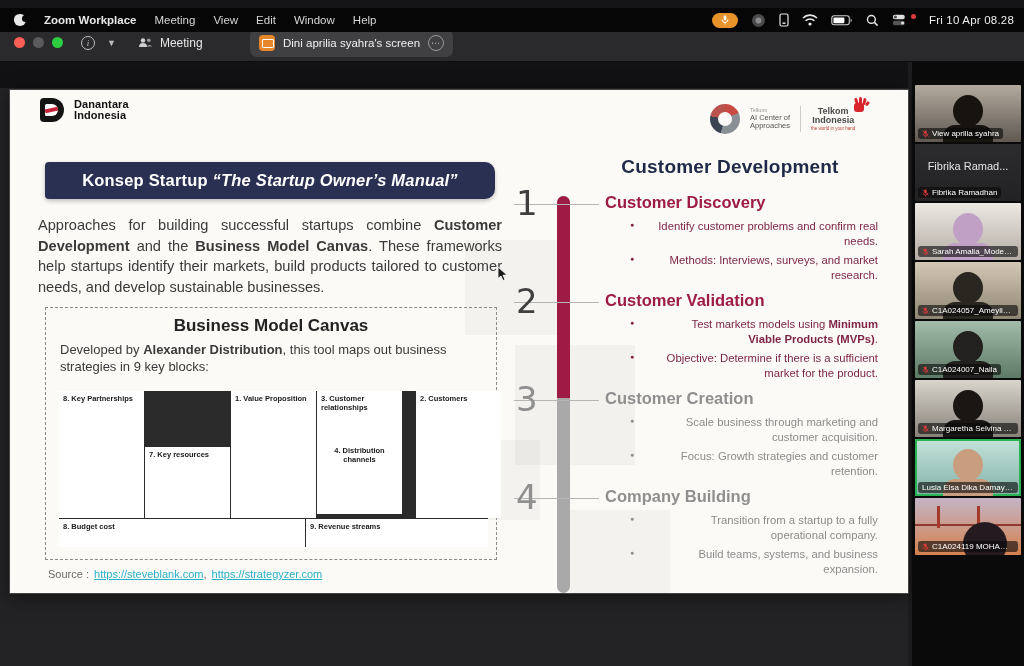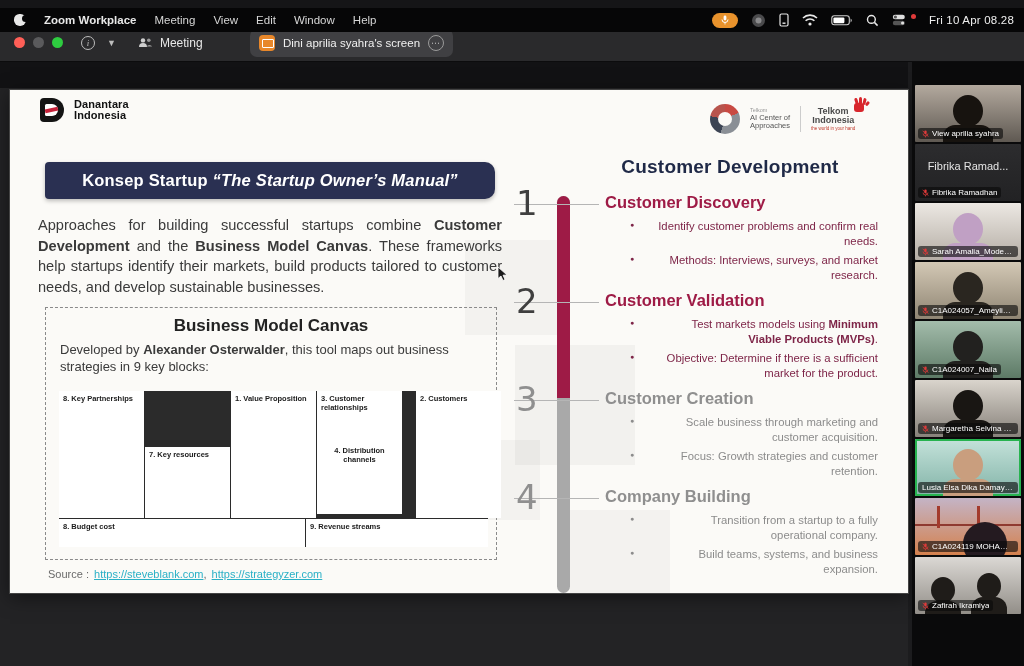--- a/index.html
+++ b/index.html
@@ -261,21 +261,21 @@
       <div class="banner">
         <div class="txt">
           <span>Konsep Startup </span><span class="it">“The Startup Owner’s Manual”</span>
         </div>
       </div>
 
       <div class="intro"><span>Approaches for building successful startups combine </span><b>Customer Development</b><span> and the </span><b>Business Model Canvas</b><span>. These frameworks help startups identify their markets, build products tailored to customer needs, and develop sustainable businesses.</span></div>
 
       <div class="bmc-box">
         <div class="bmc-title">Business Model Canvas</div>
-        <div class="bmc-desc"><span>Developed by </span><b>Alexander Osterwalder</b><span>, this tool maps out business strategies in 9 key blocks:</span></div>
+        <div class="bmc-desc"><span>Developed by </span><b>Alexander Distribution</b><span>, this tool maps out business strategies in 9 key blocks:</span></div>
         <div class="canvas">
           <div class="cell" style="left:0; top:0; width:85px; height:127px;">8. Key Partnerships</div>
           <div class="cell" style="left:86px; top:56px; width:85px; height:71px;">7. Key resources</div>
           <div class="cell" style="left:172px; top:0; width:85px; height:127px;">1. Value Proposition</div>
           <div class="cell" style="left:258px; top:0; width:85px; height:55px;">3. Customer relationships</div>
           <div class="cell" style="left:258px; top:52px; width:85px; height:71px;text-align:center;">4. Distribution channels</div>
           <div class="cell" style="left:357px; top:0; width:85px; height:127px;">2. Customers</div>
           <div class="cell" style="left:0; top:128px; width:246px; height:28px;">8. Budget cost</div>
           <div class="cell" style="left:247px; top:128px; width:182px; height:28px;">9. Revenue streams</div>
         </div>
@@ -429,31 +429,16 @@
             <div class="name-pill">
               <svg viewBox="0 0 8 9">
                 <rect x="2.7" y="0.4" width="2.6" height="4.4" rx="1.3" fill="#e03a3a"></rect>
                 <path d="M1.2 4 a2.8 2.8 0 0 0 5.6 0" stroke="#e03a3a" stroke-width="0.9" fill="none"></path>
                 <rect x="3.6" y="6.6" width="0.8" height="1.8" fill="#e03a3a"></rect>
                 <line x1="0.8" y1="0.8" x2="7.2" y2="7.6" stroke="#e03a3a" stroke-width="0.9"></line>
               </svg>
               <span>C1A024119 MOHAMMA...</span>
             </div>
           </div>
-          <div class="tile" style="background: linear-gradient(rgb(219, 216, 212) 0%, rgb(146, 142, 136) 100%);">
-            <div class="head" style="left: 16px; top: 20px; width: 24px; height: 26px; background: rgb(31, 28, 25);"></div>
-            <div class="shoulders" style="left: 10px; top: 44px; width: 36px; height: 18px; background: rgb(31, 28, 25);"></div>
-            <div class="head" style="left: 62px; top: 16px; width: 24px; height: 26px; background: rgb(31, 28, 25);"></div>
-            <div class="shoulders" style="left: 56px; top: 40px; width: 36px; height: 18px; background: rgb(31, 28, 25);"></div>
-            <div class="name-pill">
-              <svg viewBox="0 0 8 9">
-                <rect x="2.7" y="0.4" width="2.6" height="4.4" rx="1.3" fill="#e03a3a"></rect>
-                <path d="M1.2 4 a2.8 2.8 0 0 0 5.6 0" stroke="#e03a3a" stroke-width="0.9" fill="none"></path>
-                <rect x="3.6" y="6.6" width="0.8" height="1.8" fill="#e03a3a"></rect>
-                <line x1="0.8" y1="0.8" x2="7.2" y2="7.6" stroke="#e03a3a" stroke-width="0.9"></line>
-              </svg>
-              <span>Zafirah Ikramiya</span>
-            </div>
-          </div>
         </div>
     </div>
   </div>
 </div>
 
 </body></html>

